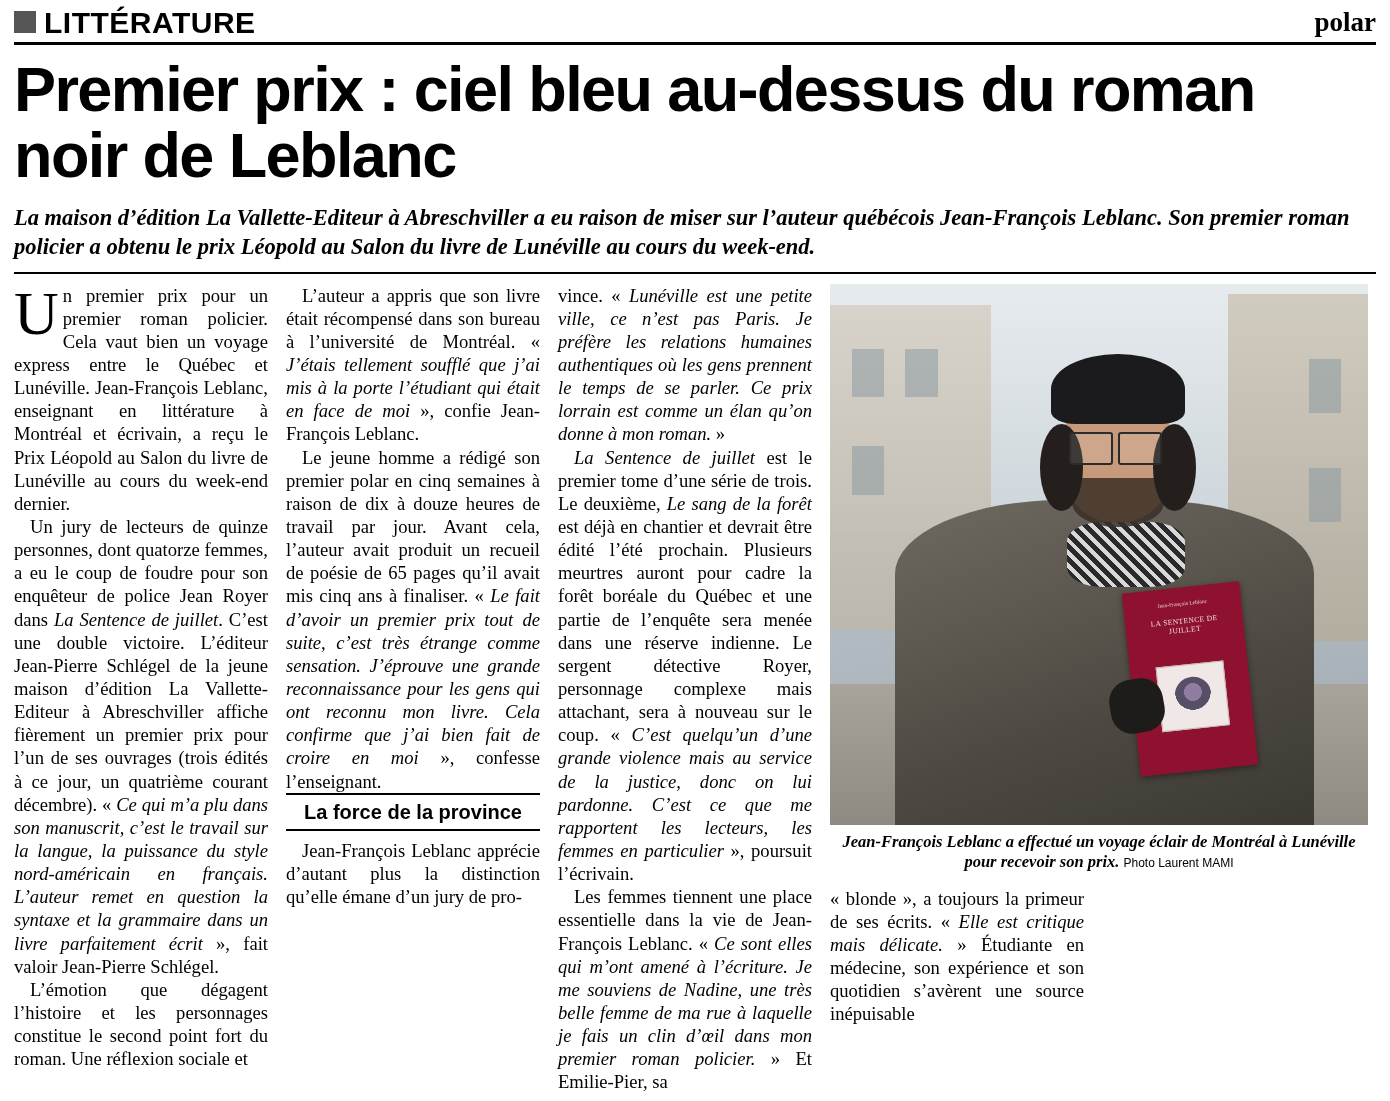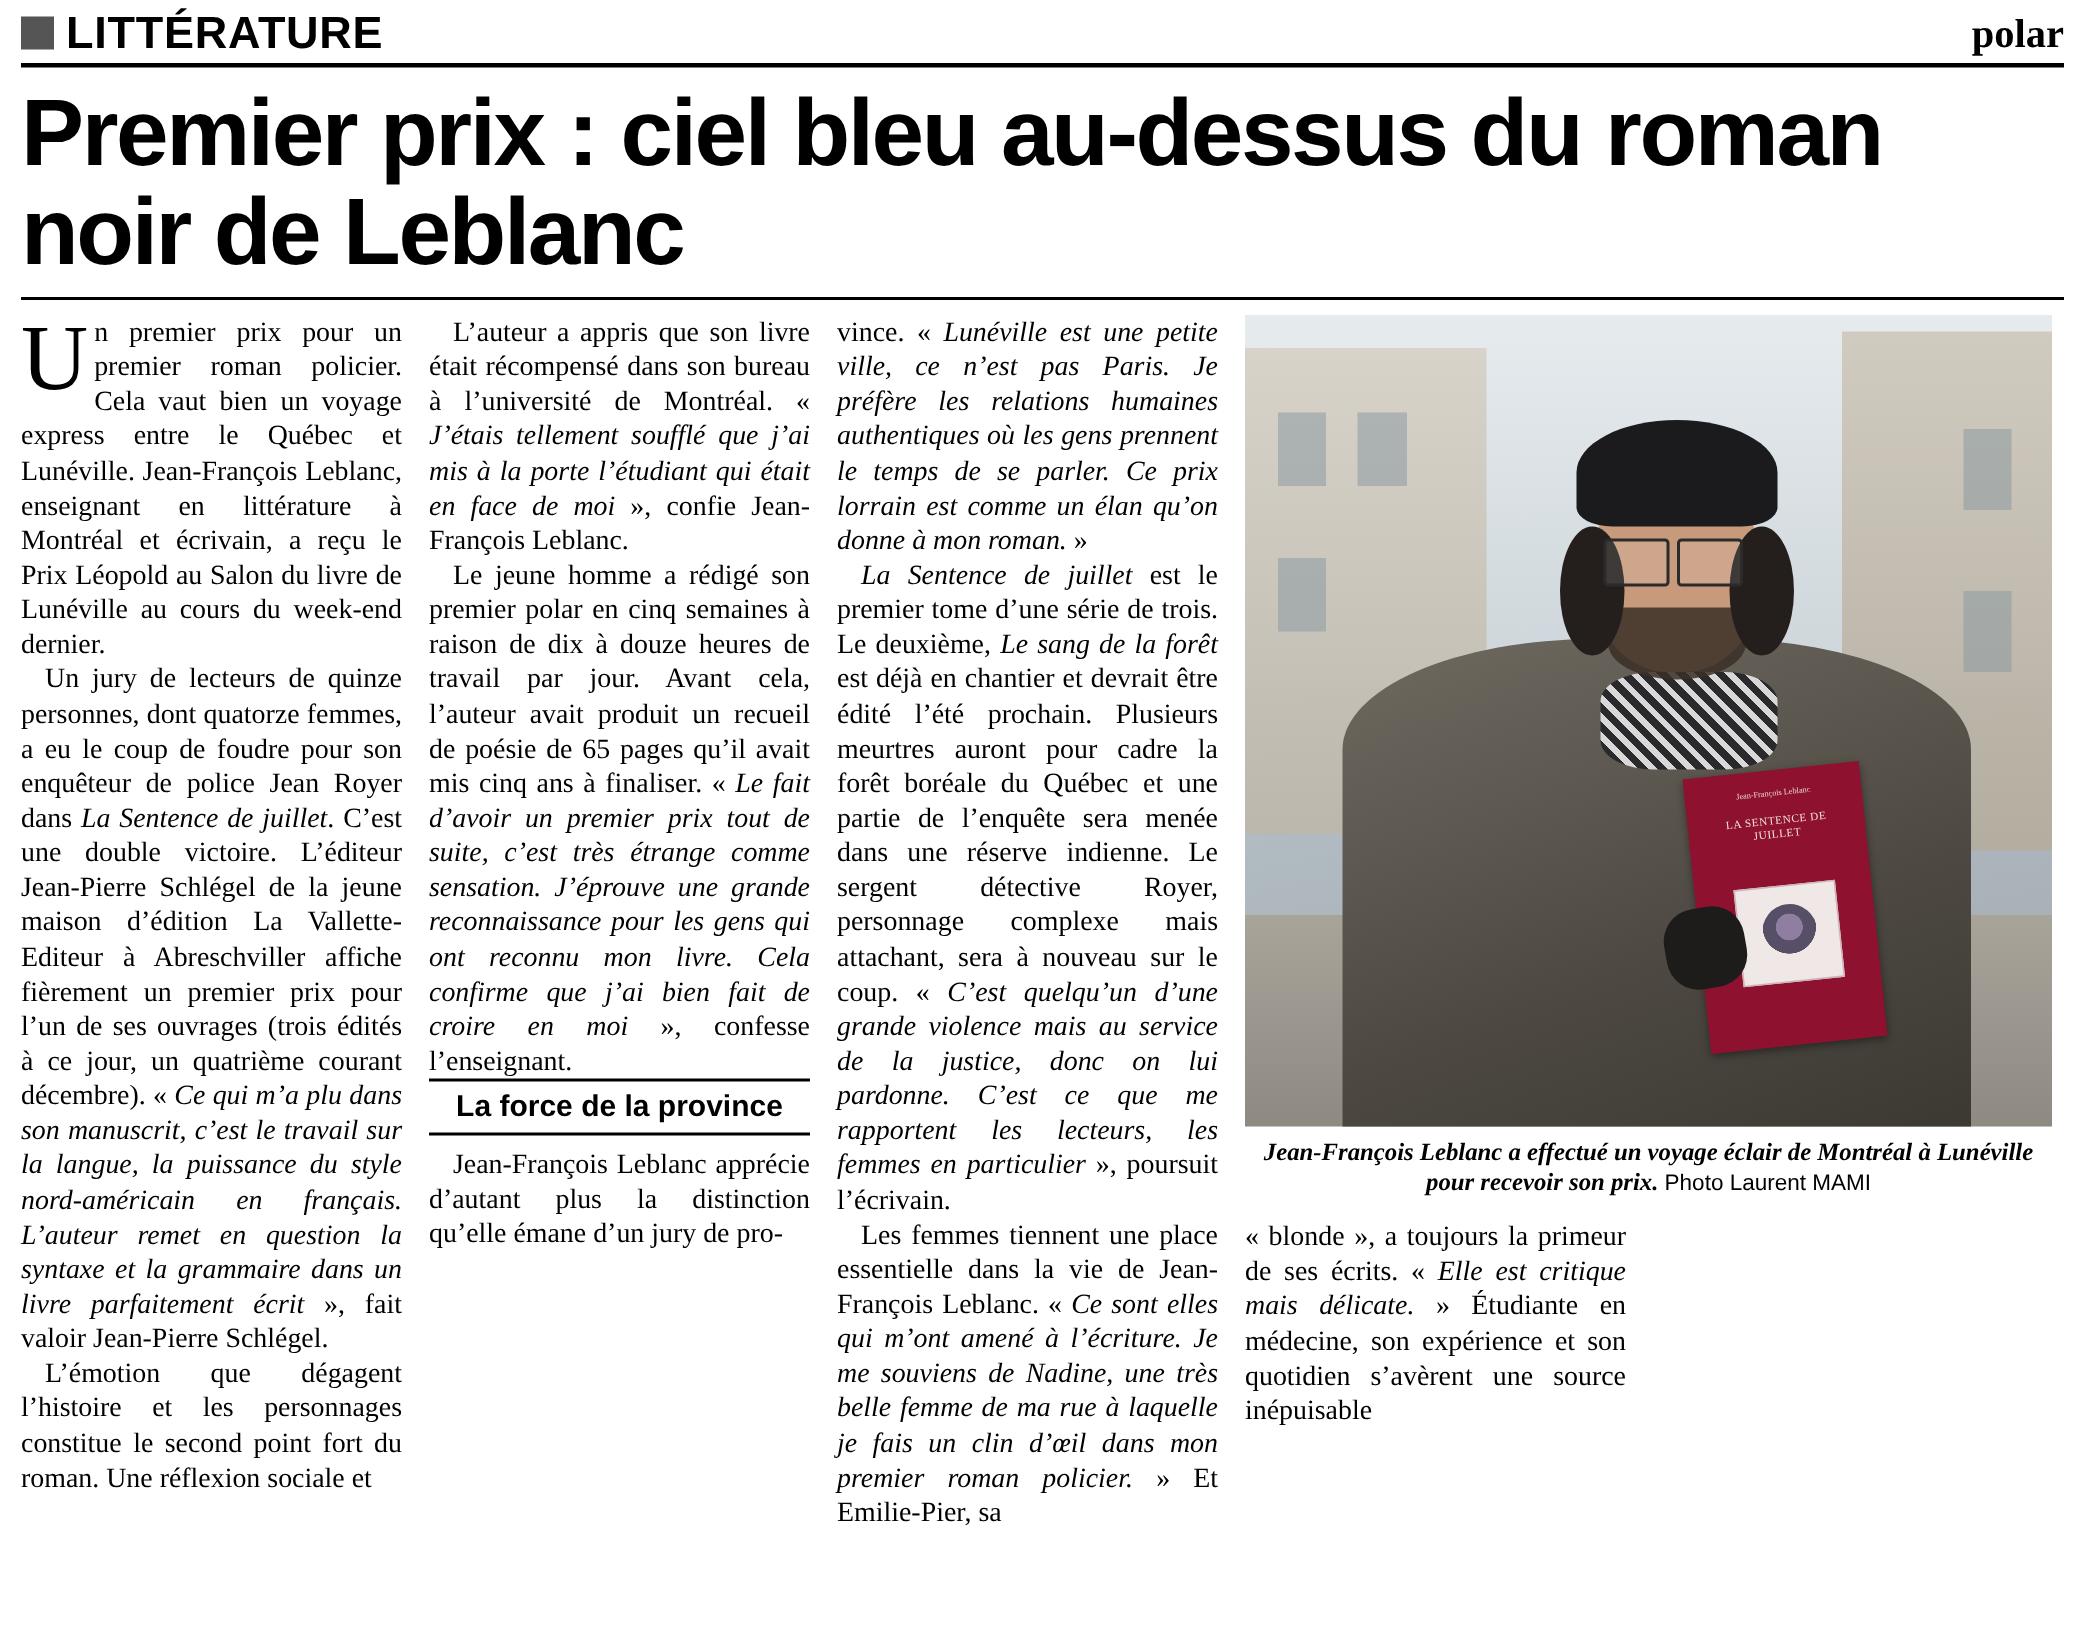--- a/index.html
+++ b/index.html
@@ -293,21 +293,21 @@
     font-family: "Liberation Serif", serif;
     font-style: italic;
     font-weight: bold;
     font-size: 16.5px;
     line-height: 1.24;
     text-align: center;
   }
   .credit {
     font-style: normal;
     font-weight: normal;
-    font-size: 15px;
+    font-size: 12px;
     font-family: "Liberation Sans", sans-serif;
     text-align: right;
   }
 
   
   .under-photo {
     display: flex;
     gap: 18px;
     margin-top: 14px;
     flex-direction: column;
@@ -339,20 +339,21 @@
     <div class="kicker-left">
       <span class="kicker-square"></span>
       <span class="kicker-text">LITTÉRATURE</span>
     </div>
     <div class="kicker-right">polar</div>
   </div>
   <div class="rule"></div>
 
   <h1 class="headline">Premier prix : ciel bleu au-dessus du roman noir de Leblanc</h1>
 
+  <div class="standfirst">La maison d’édition La Vallette-Editeur à Abreschviller a eu raison de miser sur l’auteur québécois Jean-François Leblanc. Son premier roman policier a obtenu le prix Léopold au Salon du livre de Lunéville au cours du week-end.</div>
   <div class="rule-thin"></div>
 
   <div class="body-area">
 
     <div class="col">
       <p class="first"><span class="dropcap">U</span><span>n premier prix pour un premier roman policier. Cela vaut bien un voyage express entre le Québec et Lunéville. Jean-François Leblanc, enseignant en littérature à Montréal et écrivain, a reçu le Prix Léopold au Salon du livre de Lunéville au cours du week-end dernier.</span></p>
       <p><span>Un jury de lecteurs de quinze personnes, dont quatorze femmes, a eu le coup de foudre pour son enquêteur de police Jean Royer dans </span><span class="ital">La Sentence de juillet</span><span>. C’est une double victoire. L’éditeur Jean-Pierre Schlégel de la jeune maison d’édition La Vallette-Editeur à Abreschviller affiche fièrement un premier prix pour l’un de ses ouvrages (trois édités à ce jour, un quatrième courant décembre). « </span><span class="ital">Ce qui m’a plu dans son manuscrit, c’est le travail sur la langue, la puissance du style nord-américain en français. L’auteur remet en question la syntaxe et la grammaire dans un livre parfaitement écrit</span><span> », fait valoir Jean-Pierre Schlégel.</span></p>
       <p><span>L’émotion que dégagent l’histoire et les personnages constitue le second point fort du roman. Une réflexion sociale et</span></p>
     </div>
 

